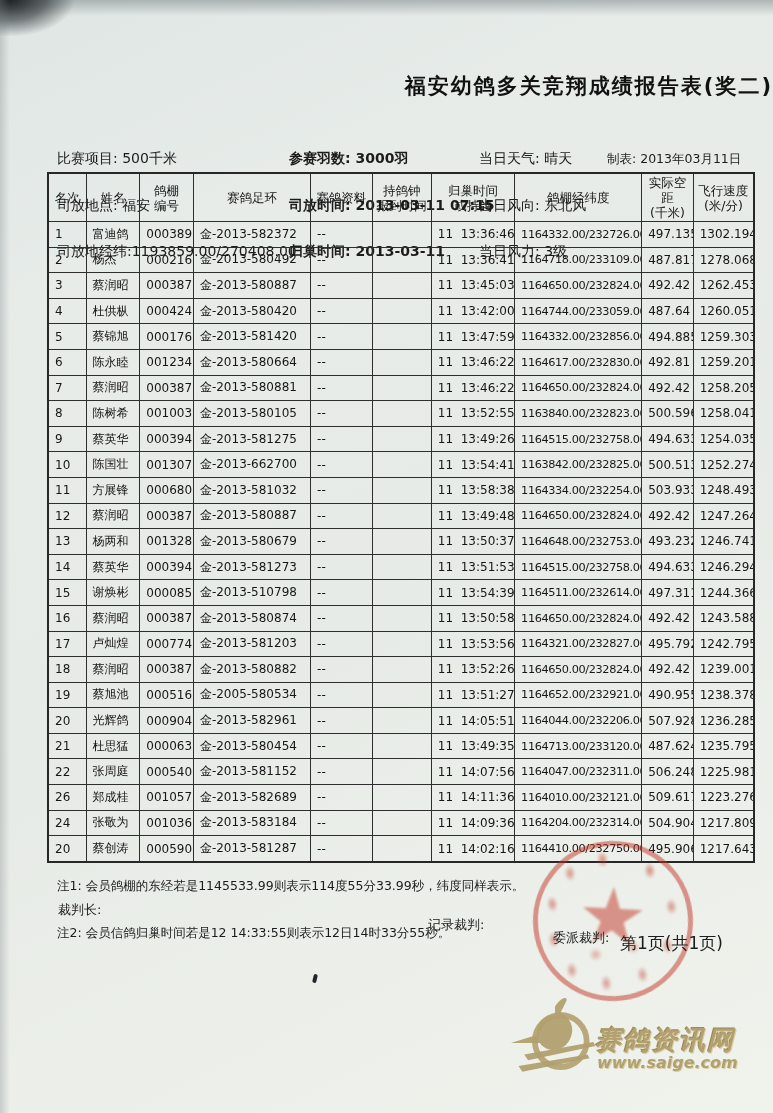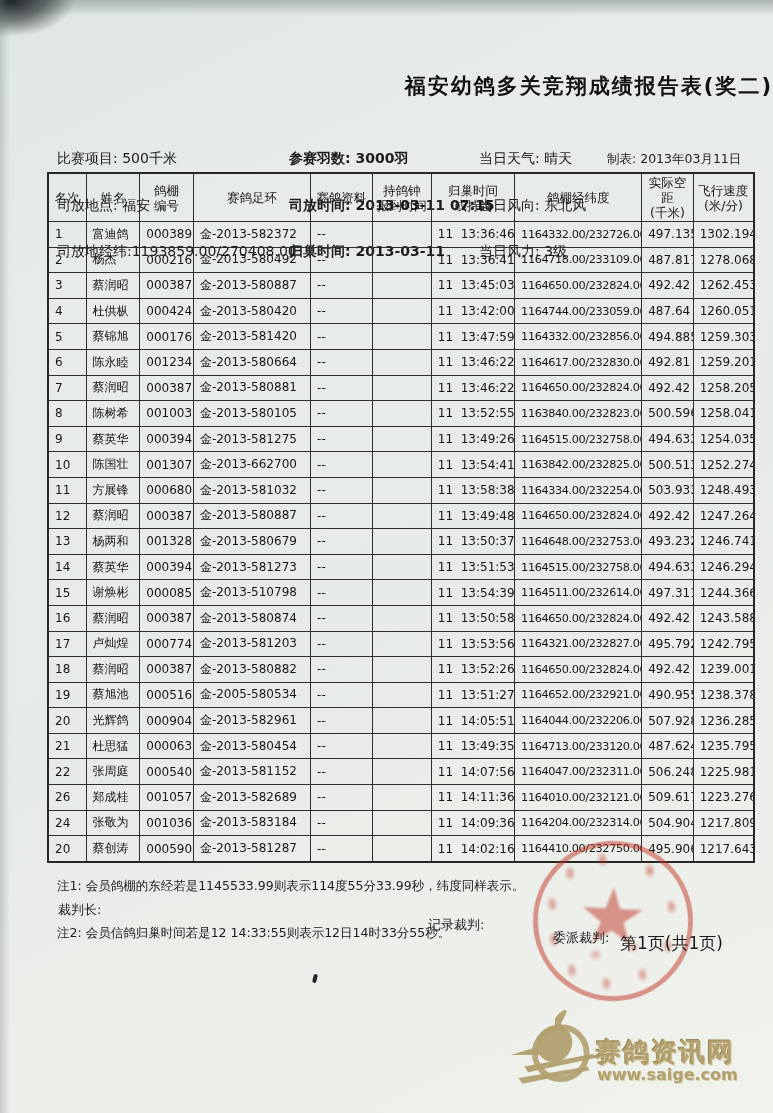--- a/index.html
+++ b/index.html
@@ -62,21 +62,21 @@
       radial-gradient(9px 13px at 86% 72%,rgba(193,52,38,.5),transparent 65%),
       radial-gradient(9px 13px at 92% 45%,rgba(193,52,38,.5),transparent 65%),
       radial-gradient(9px 13px at 80% 18%,rgba(193,52,38,.55),transparent 65%),
       radial-gradient(11px 11px at 35% 72%,rgba(193,52,38,.35),transparent 65%),
       radial-gradient(11px 11px at 62% 70%,rgba(193,52,38,.35),transparent 65%);
     filter:blur(1.3px);}
   .stamp .star{position:absolute;left:50%;top:50%;transform:translate(-50%,-56%) rotate(10deg);
     font-size:78px;line-height:1;color:rgba(193,52,38,.5);filter:blur(1px);}
 
   
-  .wm{position:absolute;right:18px;bottom:8px;width:248px;height:92px;z-index:1;}
+  .wm{position:absolute;right:18px;bottom:20px;width:248px;height:92px;z-index:1;font-style:italic;}
   .wm-icon{position:absolute;left:0;top:-6px;}
   .wm-name{position:absolute;left:88px;top:22px;font-size:26px;font-weight:bold;
     letter-spacing:2px;color:#b3a06f;text-shadow:1px 1px 0 #d9ceab,-1px -1px 0 #9c8a58;}
   .wm-url{position:absolute;left:90px;top:52px;font-size:16px;font-weight:bold;color:#b3a06f;
     text-shadow:1px 1px 0 #d9ceab;}
 </style>
 </head>
 <body>
 
 <div class="page">

